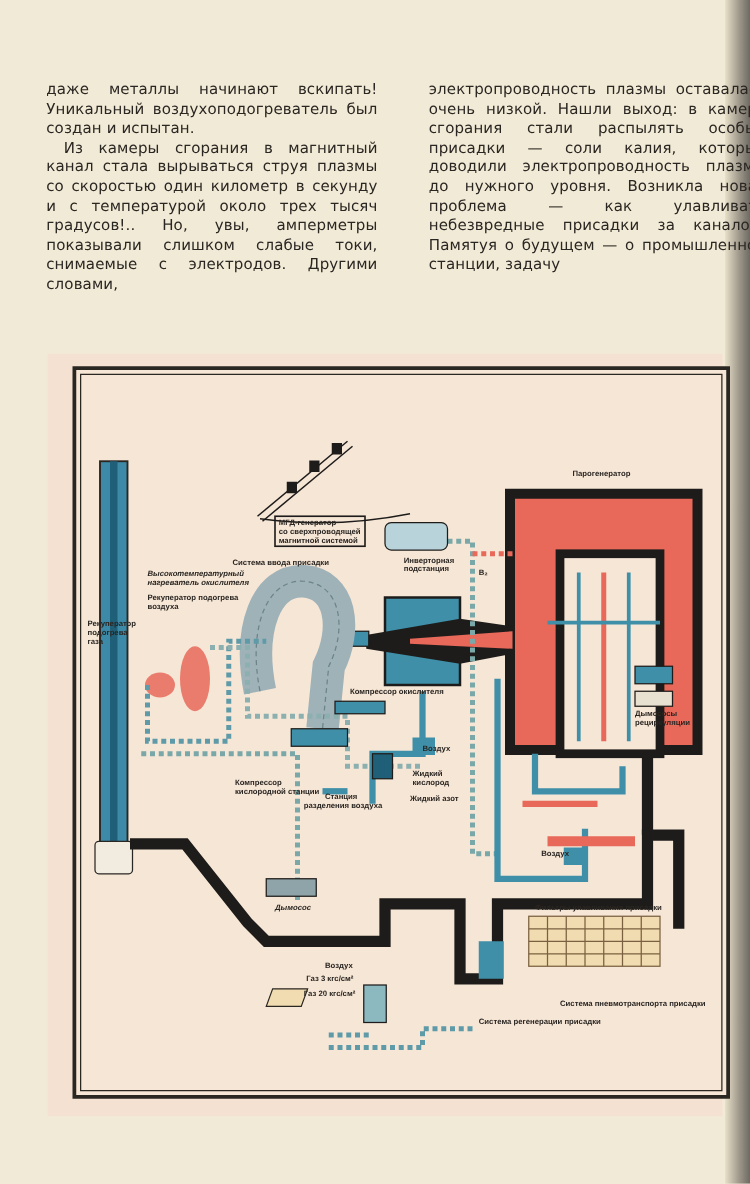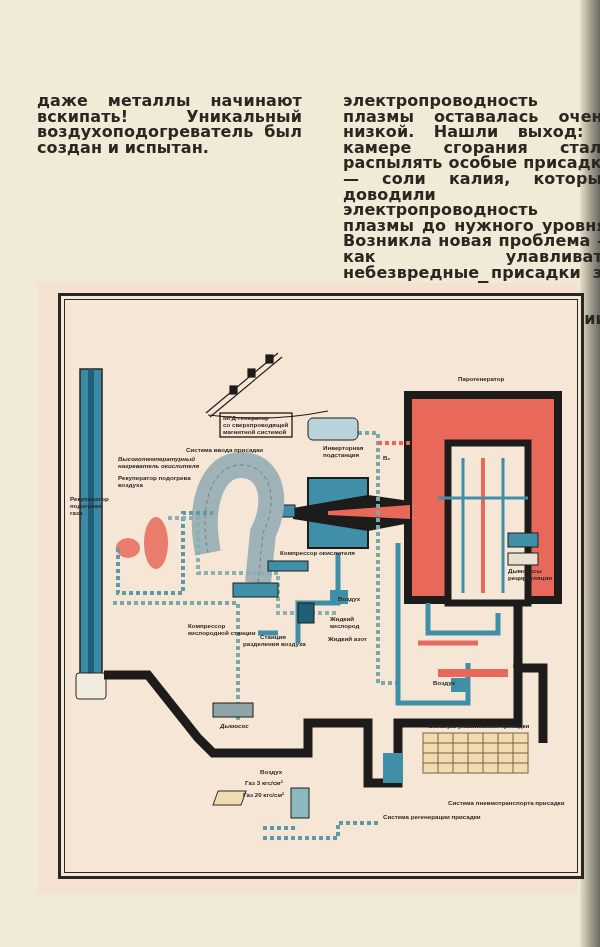--- a/index.html
+++ b/index.html
@@ -1,21 +1,21 @@
 <!DOCTYPE html>
 <html><head>
 <meta charset="utf-8">
 <style>
   html, body { margin:0; padding:0; }
   body { width:600px; height:947px; background:#f1ead6; position:relative; overflow:hidden;
          font-family:"DejaVu Sans", sans-serif; color:#2a2622; }
   .page-edge { position:absolute; right:0; top:0; width:20px; height:947px;
                background:linear-gradient(to right,#e8e0c8,#9a9488 60%,#6e6a62); }
-  .col { position:absolute; top:93px; width:265px; font-size:16px; line-height:15.6px;
-         font-weight:bold; text-align:justify; letter-spacing:0.1px; }
+  .col { position:absolute; top:64px; width:265px; font-size:12px; line-height:15.6px;
+         font-weight:normal; text-align:justify; letter-spacing:0.1px; }
   .col p { margin:0; }
   .col .indent { text-indent:14px; }
   #col-left { left:37px; }
   #col-right { left:307px; width:270px;margin-left:36px; }
 
   .diagram { position:absolute; left:38px; top:283px; width:540px; height:610px;
              background:#f5e1d2; }
   .frame { position:absolute; left:20px; top:10px; width:520px; height:580px;
            border:3px solid #2a2622; outline:1.5px solid #2a2622; outline-offset:-7px;
            background:#f6e6d6; }
@@ -23,20 +23,21 @@
   .lbl { font-family:"Liberation Sans", sans-serif; font-size:6.2px; font-weight:bold; fill:#2a2622; }
   .lbl-i { font-style:italic; }
 </style>
 </head>
 <body>
 
 <div class="page-edge"></div>
 
 <div class="col" id="col-left">
   <p>даже металлы начинают вскипать! Уникальный воздухоподогреватель был создан и испытан.</p>
+  <p class="indent">Из камеры сгорания в магнитный канал стала вырываться струя плазмы со скоростью один километр в секунду и с температурой около трех тысяч градусов!.. Но, увы, амперметры показывали слишком слабые токи, снимаемые с электродов. Другими словами,</p>
 </div>
 <div class="col" id="col-right">
   <p>электропроводность плазмы оставалась очень низкой. Нашли выход: в камере сгорания стали распылять особые присадки — соли калия, которые доводили электропроводность плазмы до нужного уровня. Возникла новая проблема — как улавливать небезвредные присадки за каналом. Памятуя о будущем — о промышленной станции, задачу</p>
 </div>
 
 <div class="diagram">
   <div class="frame"></div>
   <svg width="540" height="610" viewBox="0 0 540 610">
 
     <g>

